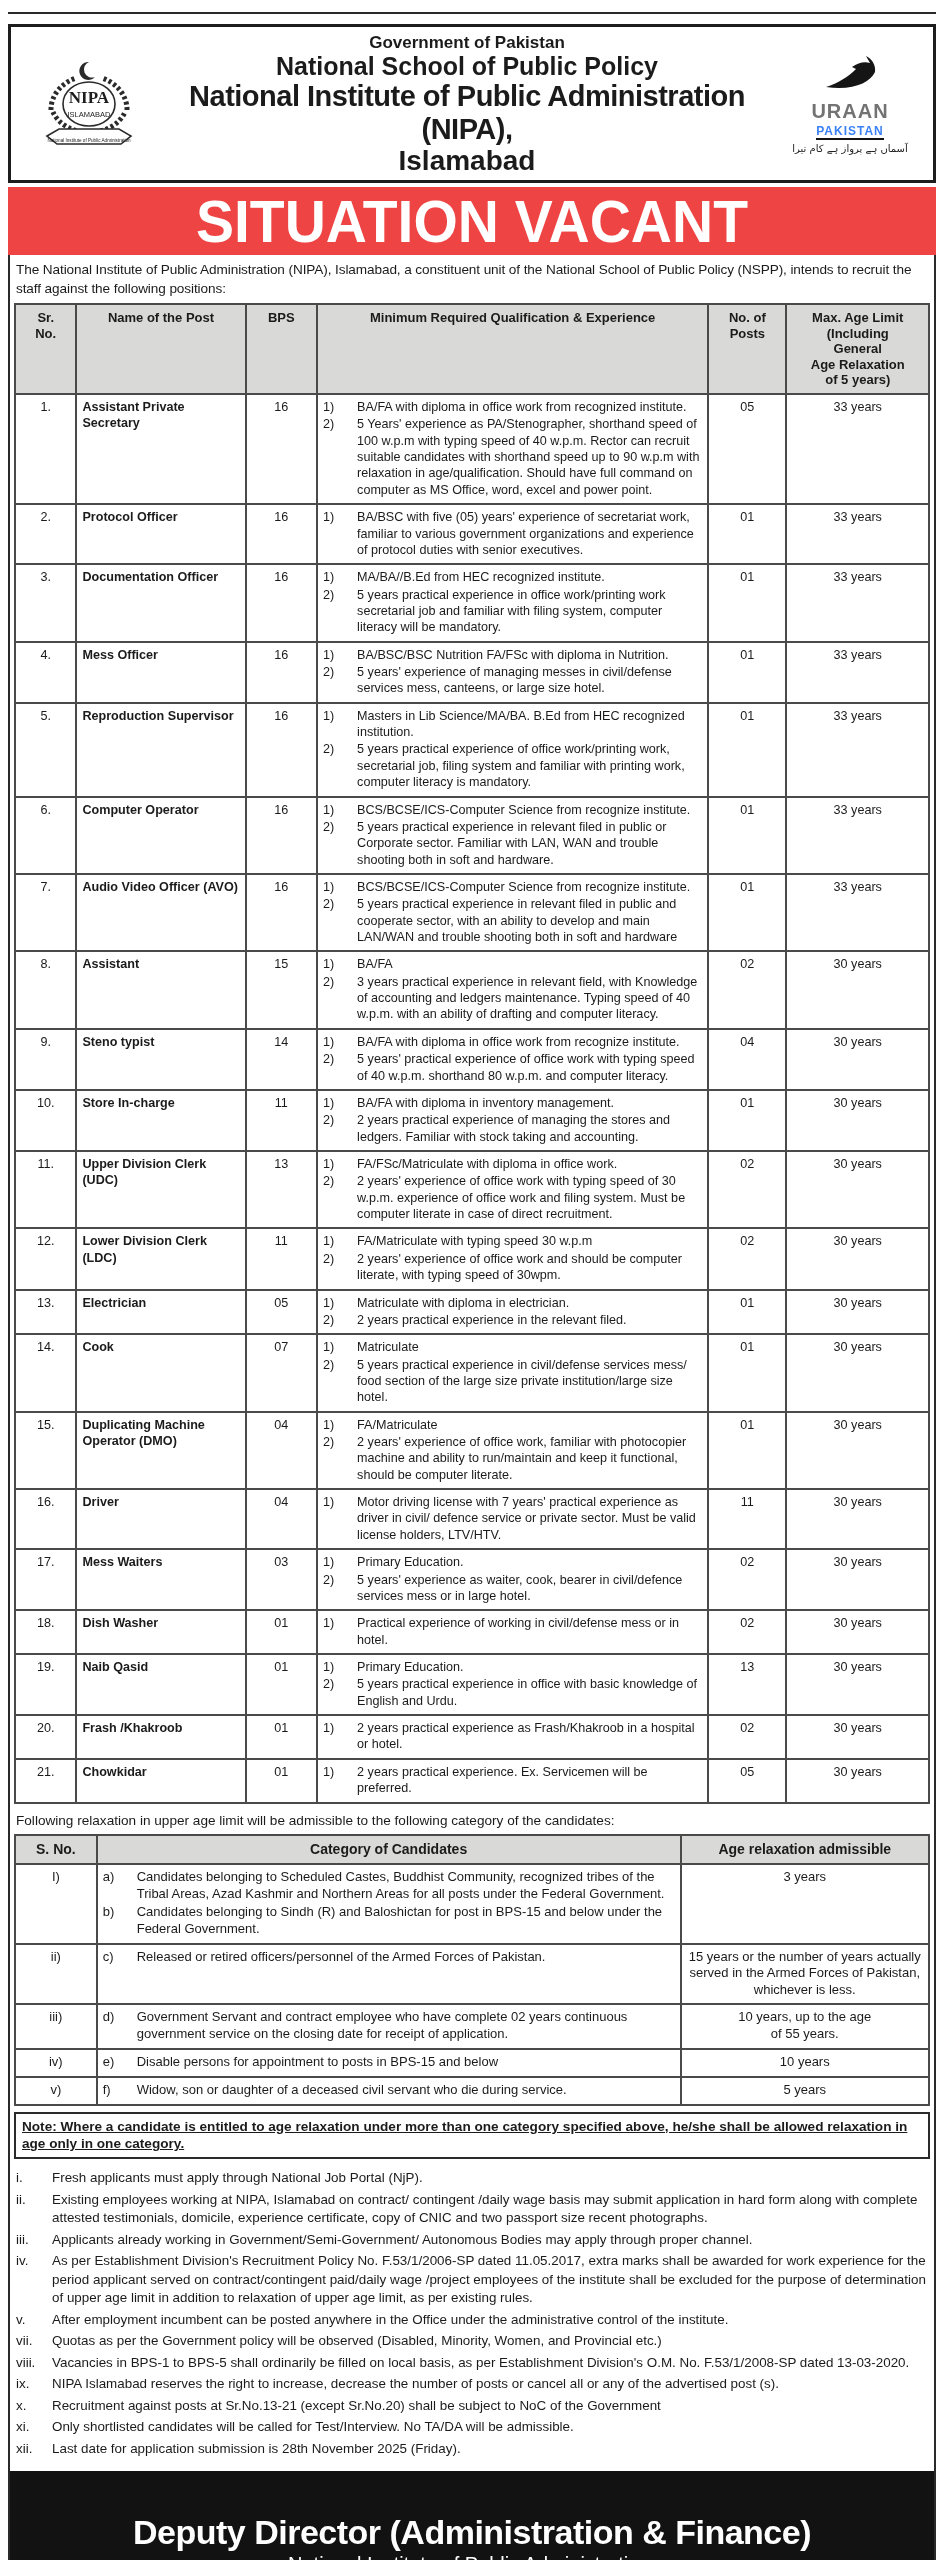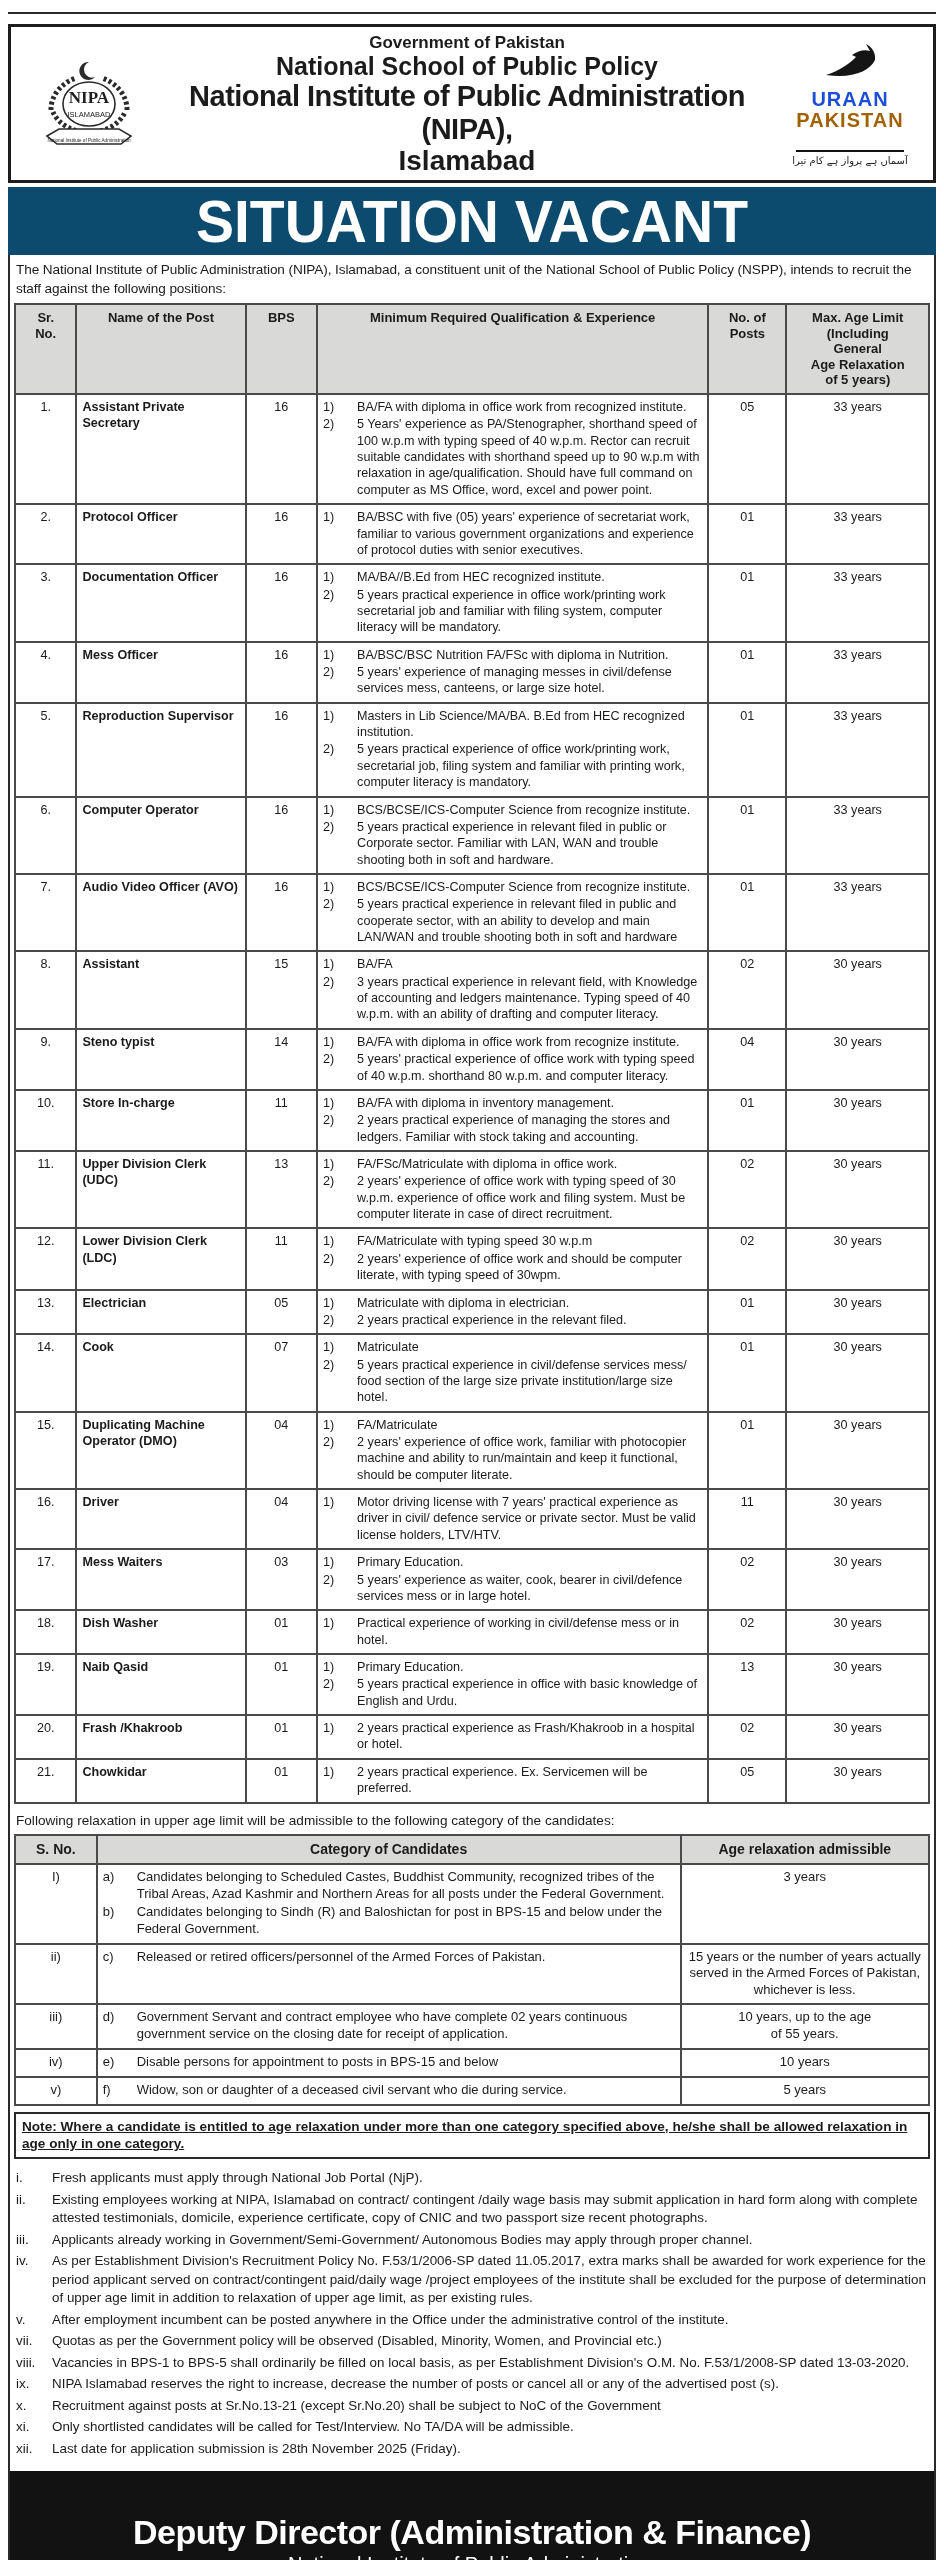--- a/index.html
+++ b/index.html
@@ -9,26 +9,26 @@
 
   
   .header-box{border:3px solid #1d1d1d;display:flex;align-items:center;padding:4px 8px;margin-bottom:4px;min-height:118px;box-sizing:border-box;}
   .hdr-left{width:140px;flex:none;display:flex;justify-content:center;}
   .hdr-center{flex:1;text-align:center;line-height:1.12;padding-top:2px;}
   .hdr-right{width:150px;flex:none;text-align:center;line-height:1.05;}
   .h-govt{font-size:17px;font-weight:bold;}
   .h-school{font-size:25px;font-weight:bold;}
   .h-inst{font-size:29px;font-weight:bold;letter-spacing:-0.5px;}
   .h-city{font-size:28px;font-weight:bold;}
-  .uraan-l1{font-size:20px;font-weight:800;letter-spacing:1px;color:#1d4ed8;}
-  .uraan-l2{font-size:20px;font-weight:800;letter-spacing:1px;color:#a16207;border-bottom:2px solid #111;display:inline-block;padding-bottom:19px;}
+  .uraan-l1{font-size:20px;font-weight:800;letter-spacing:1px;color:#737373;}
+  .uraan-l2{font-size:12px;font-weight:800;letter-spacing:1px;color:#3b82f6;border-bottom:2px solid #111;display:inline-block;padding-bottom:1px;}
   .uraan-tag{font-size:10px;color:#222;margin-top:4px;font-family:"DejaVu Sans",sans-serif;}
 
   
-  .banner{background:#0c4a6e;color:#fff;text-align:center;height:68px;display:flex;align-items:center;justify-content:center;}
+  .banner{background:#ef4444;color:#fff;text-align:center;height:68px;display:flex;align-items:center;justify-content:center;}
   .banner span{font-size:57px;font-weight:800;letter-spacing:0px;transform:scaleY(1.05);white-space:nowrap;}
 
   
   .ad-body{border:2px solid #2a2a2a;border-top:none;box-sizing:border-box;}
   .intro{font-size:13.6px;line-height:1.35;padding:6px 6px 5px 6px;letter-spacing:-0.1px;}
 
   
   table{border-collapse:collapse;width:calc(100% - 8px);margin:0 4px 6px 4px;}
   th,td{border:2px solid #4a4a4a;vertical-align:top;}
   th{background:#d9d9d7;font-size:13px;font-weight:bold;padding:5px 14px;white-space:pre-line;line-height:1.2;}

